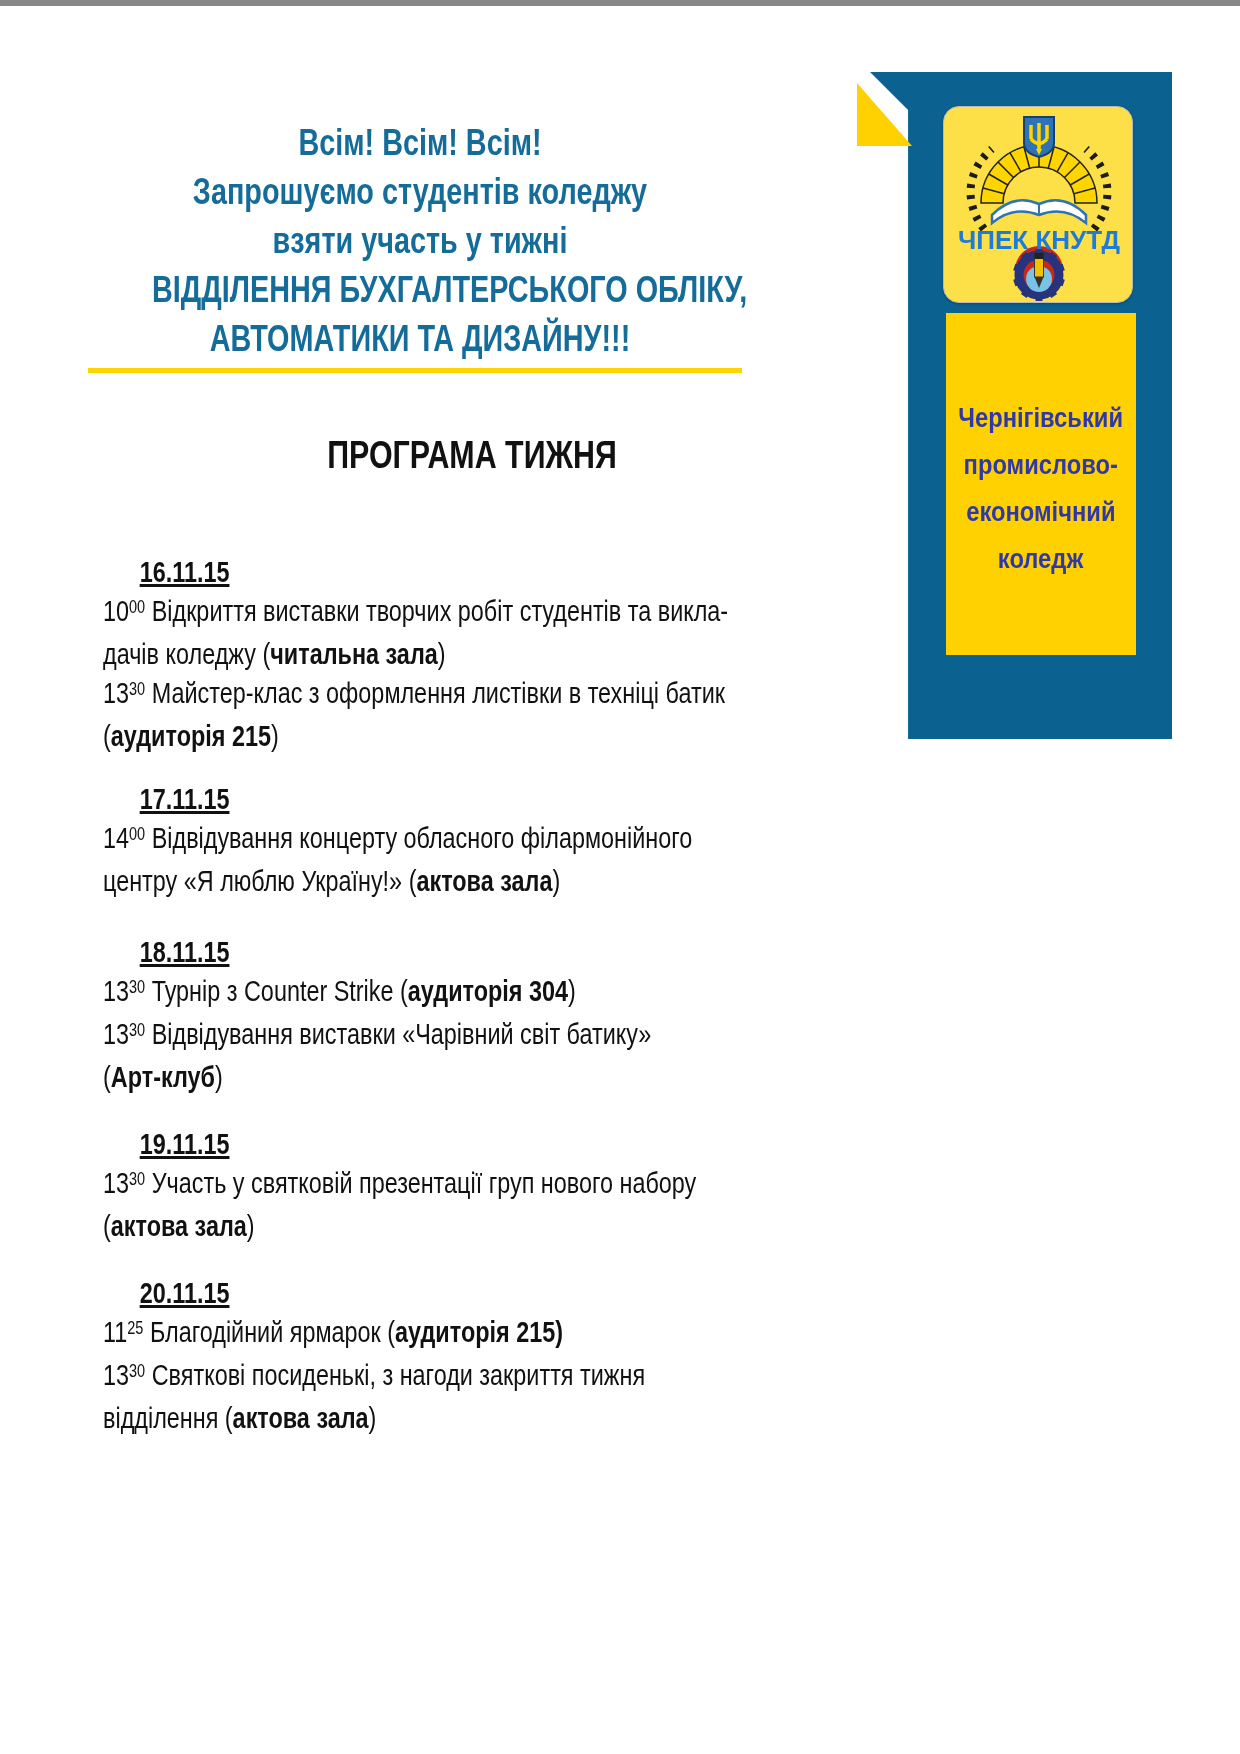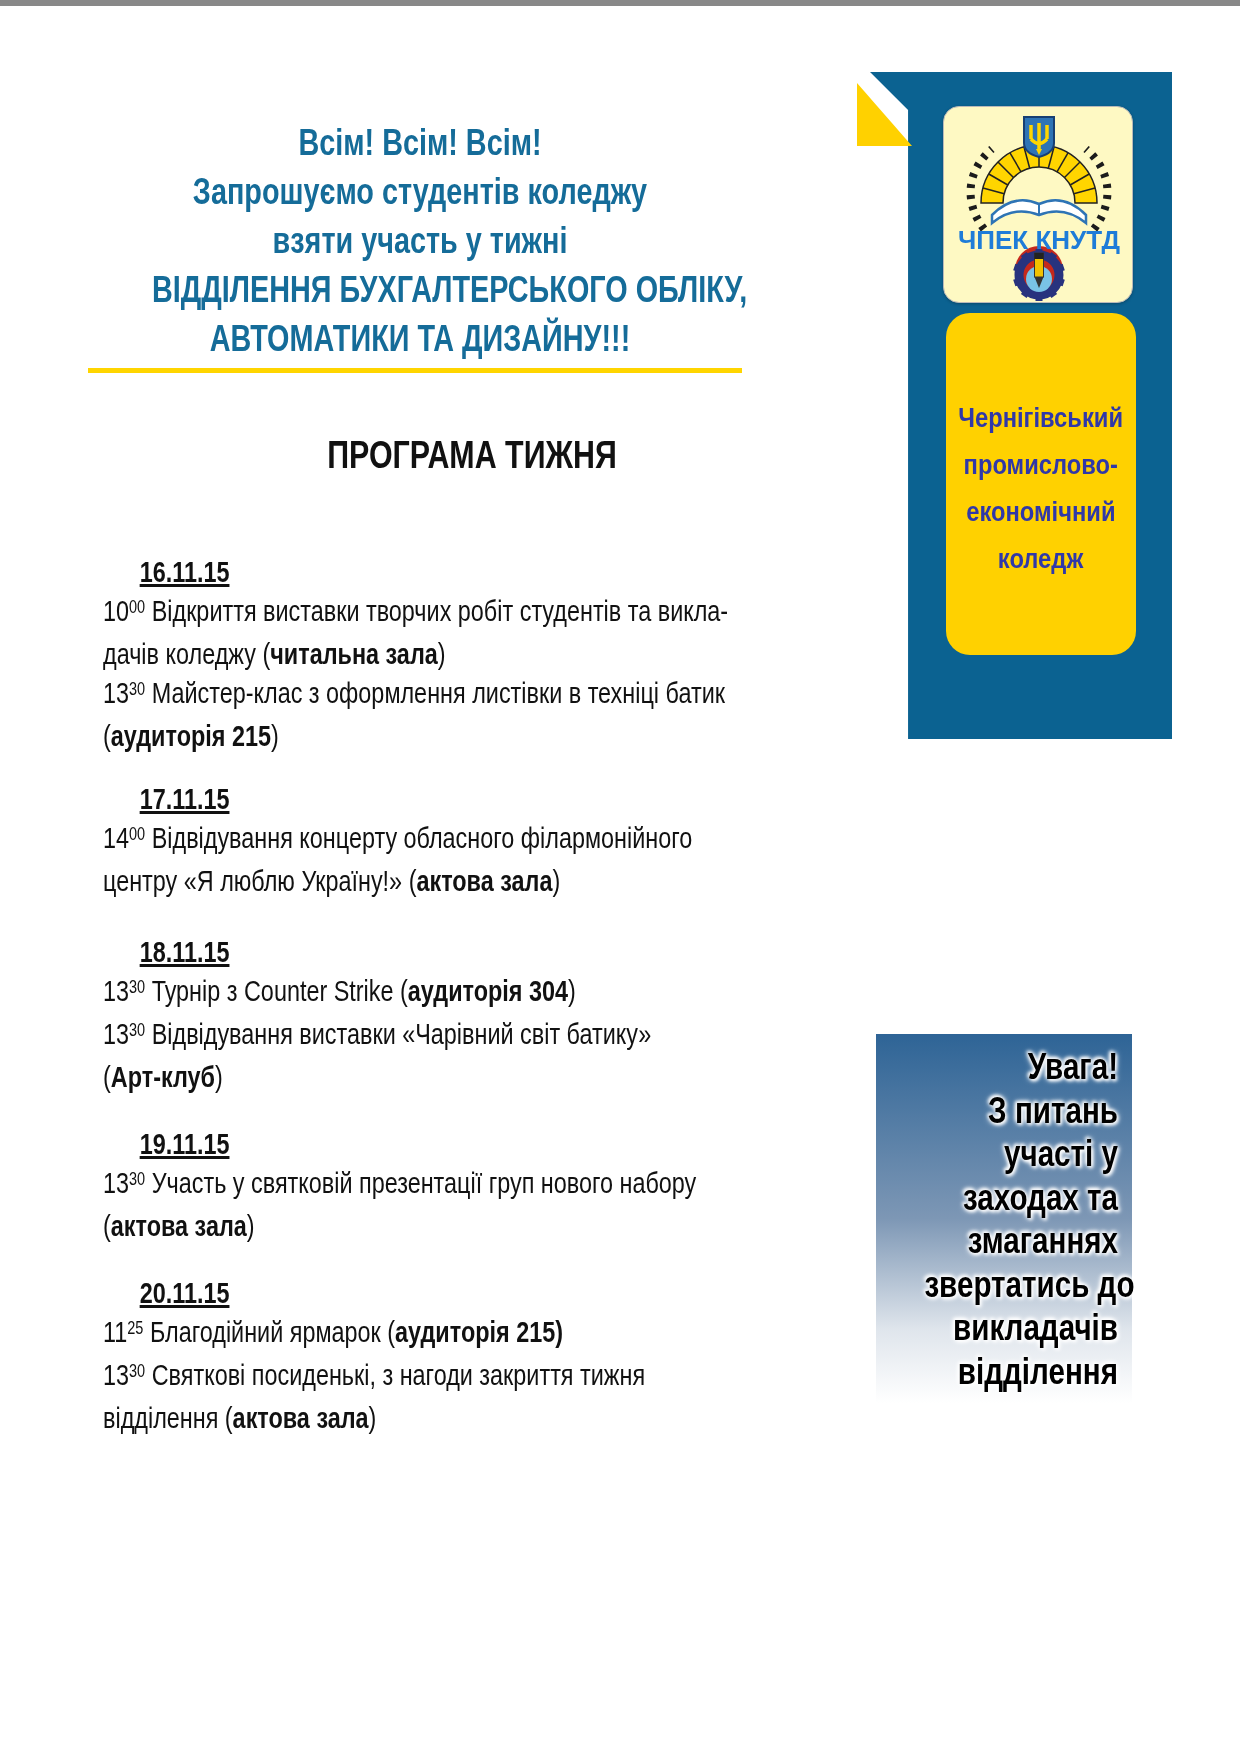--- a/index.html
+++ b/index.html
@@ -45,29 +45,29 @@
   .banner{
     position:absolute;left:870px;top:66px;width:302px;height:667px;
     clip-path:polygon(0% 0%,100% 0%,100% 100%,12.6% 100%,12.6% 5.7%);
   }
   .fold-triangle{
     position:absolute;left:857px;top:77px;width:55px;height:63px;
     clip-path:polygon(0 0,100% 100%,0 100%);
   }
   .logo-card{
     position:absolute;left:943px;top:100px;width:190px;height:197px;
-    background:#fef9c3;border:1px solid #b9b9b9;border-radius:16px;
+    background:#fde047;border:1px solid #b9b9b9;border-radius:16px;
     box-shadow:0 1px 3px rgba(0,0,0,.25);
     overflow:hidden;
   }
   .college-box{
     position:absolute;left:946px;top:307px;width:190px;height:342px;
     display:flex;flex-direction:column;justify-content:center;align-items:center;
     padding-top:10px;
-    text-align:center;font-weight:bold;font-size:27px;line-height:47px;border-radius:24px;
+    text-align:center;font-weight:bold;font-size:27px;line-height:47px;
   }
   .college-box .cline{transform:scaleX(0.88);transform-origin:50% 50%;white-space:nowrap;}
   
   .notice-box{
     position:absolute;left:876px;top:1028px;width:256px;height:410px;
     padding:11px 14px 0 0;
     text-align:right;font-weight:bold;font-size:37px;line-height:43.5px;color:#000;
   }
   .notice-box .nline{
     transform:scaleX(0.8);transform-origin:100% 50%;white-space:nowrap;
@@ -190,24 +190,14 @@
     </svg>
   </div>
 
   <div class="college-box" id="college-box" style="background: rgb(255, 209, 0); color: rgb(48, 56, 168);">
       <div class="cline">Чернігівський</div>
       <div class="cline">промислово-</div>
       <div class="cline">економічний</div>
       <div class="cline">коледж</div>
     </div>
 
-  <div class="notice-box" id="notice-box" style="background: linear-gradient(rgb(46, 100, 150) 0%, rgb(125, 151, 181) 45%, rgb(223, 229, 236) 72%, rgb(255, 255, 255) 90%);">
-      <div class="nline">Увага!</div>
-      <div class="nline">З питань</div>
-      <div class="nline">участі у</div>
-      <div class="nline">заходах та</div>
-      <div class="nline">змаганнях</div>
-      <div class="nline">звертатись до</div>
-      <div class="nline">викладачів</div>
-      <div class="nline">відділення</div>
-    </div>
 
 </div>
 
 </body></html>

